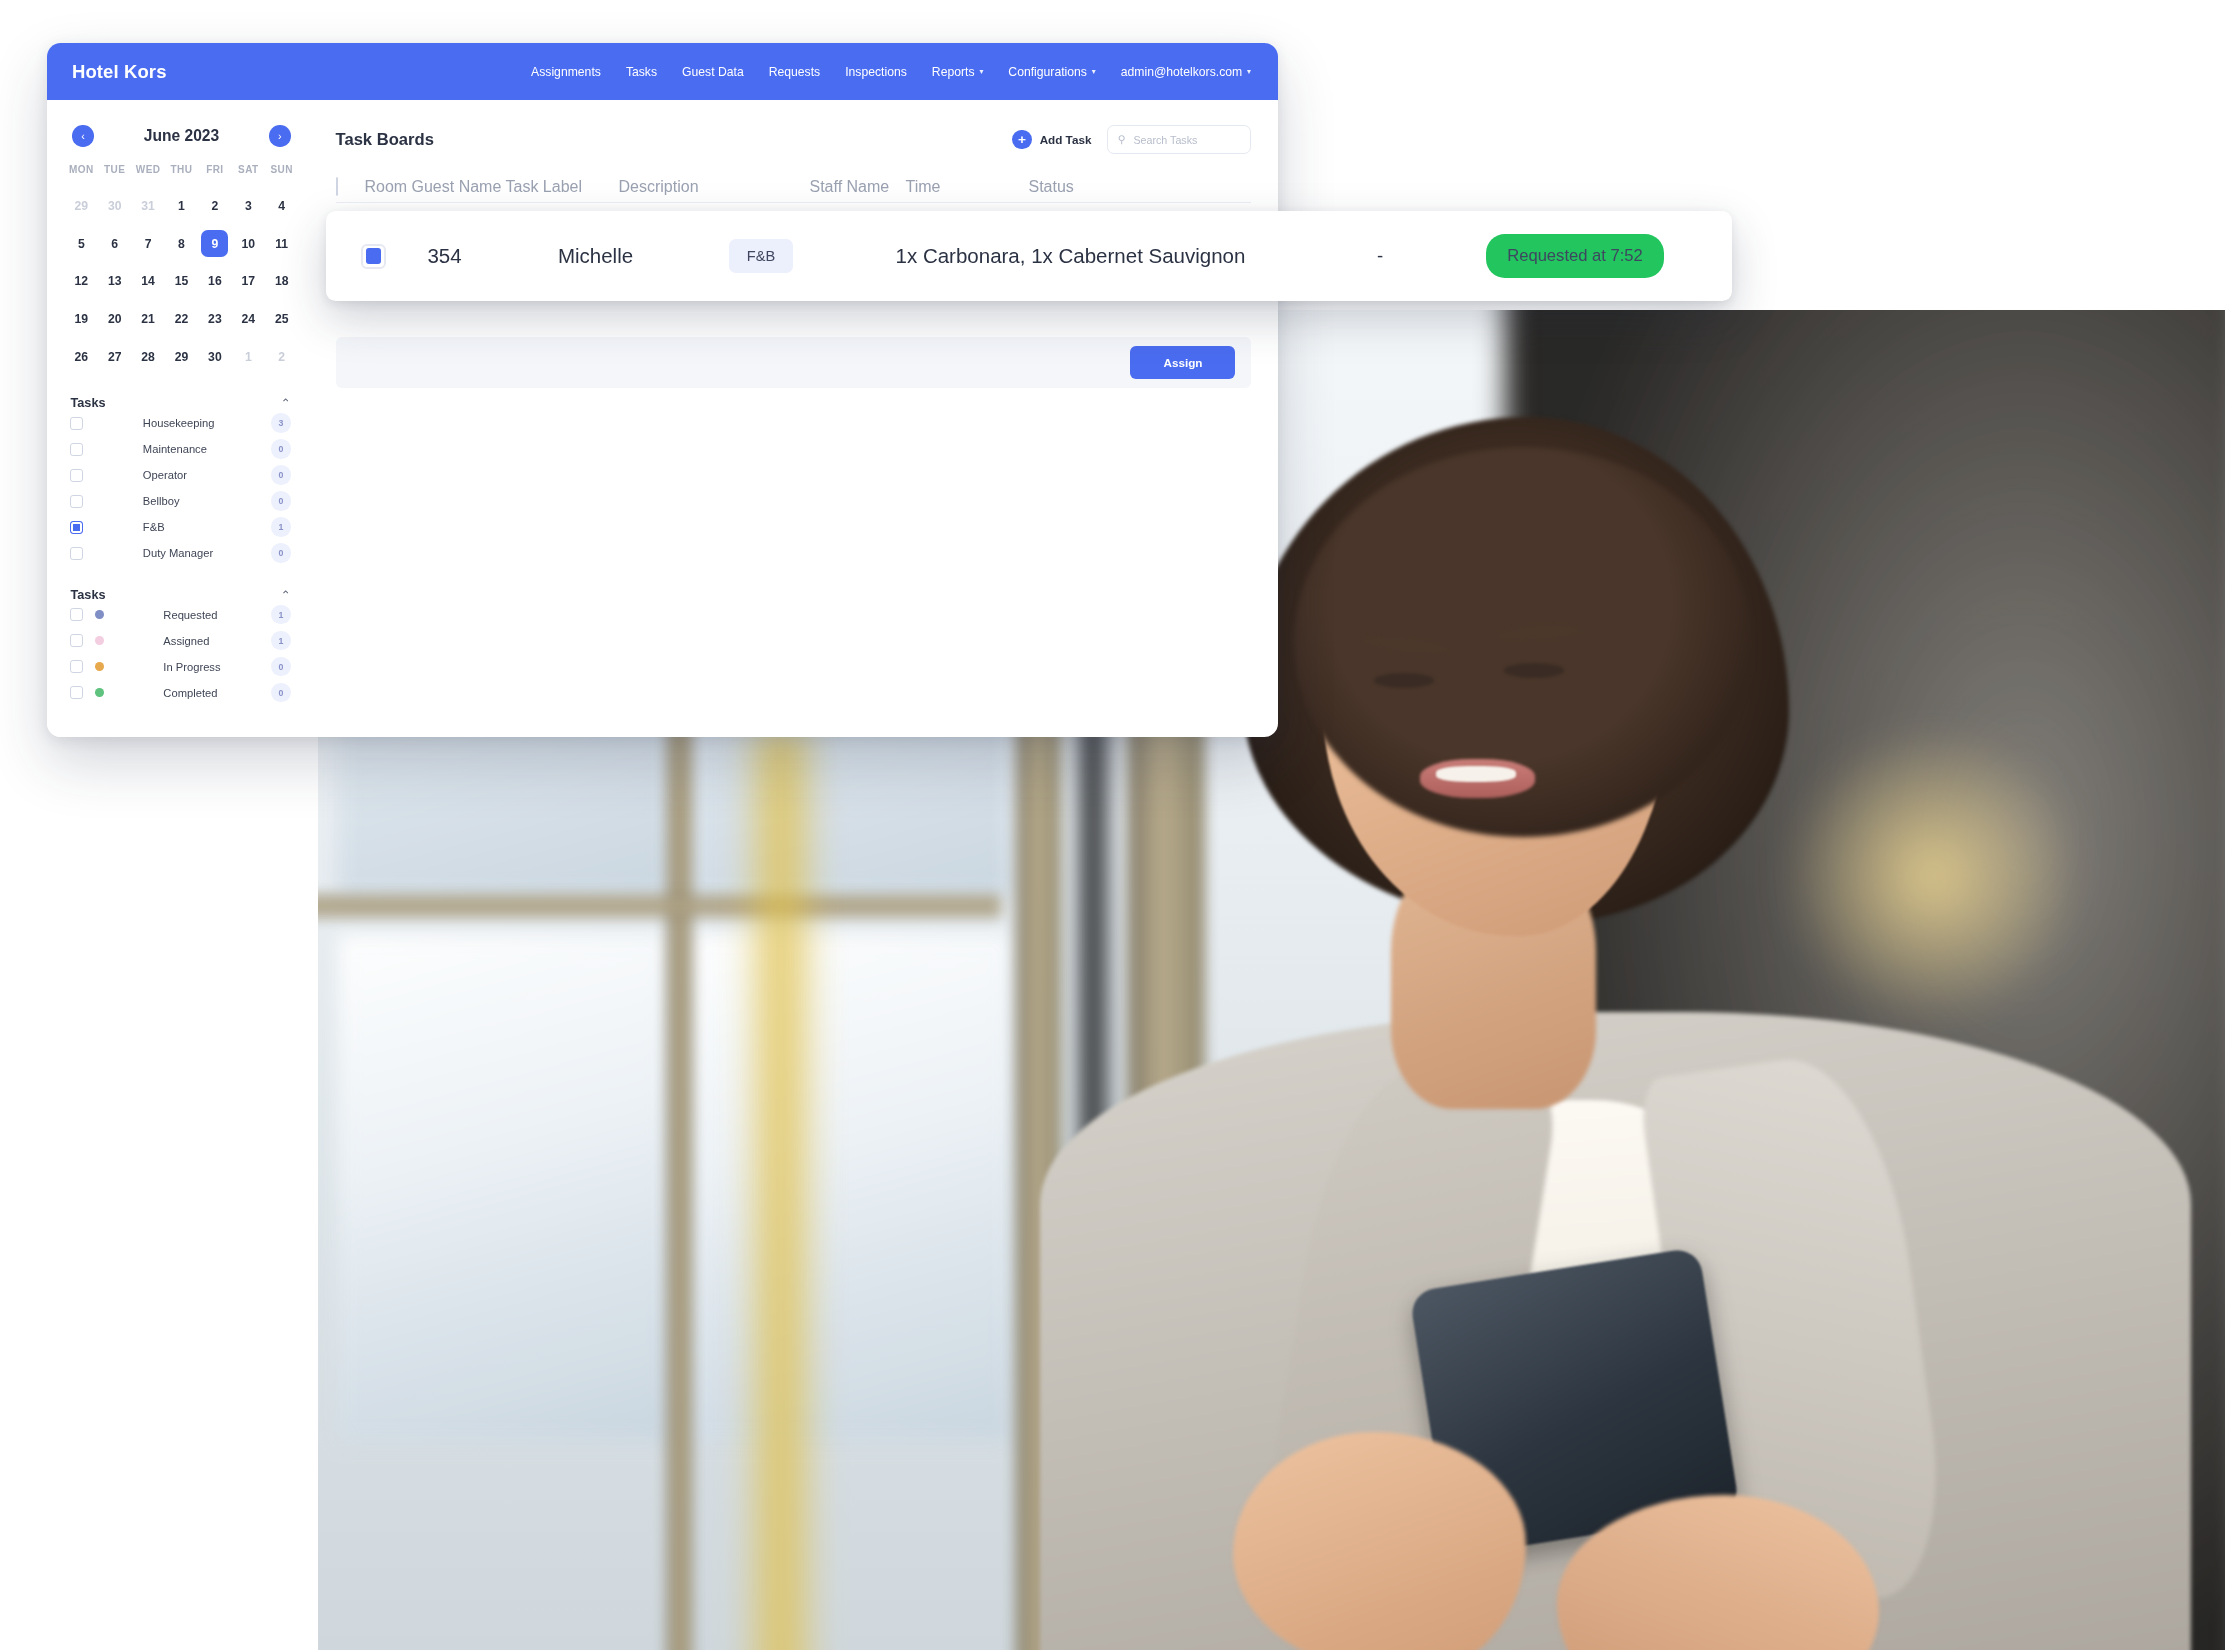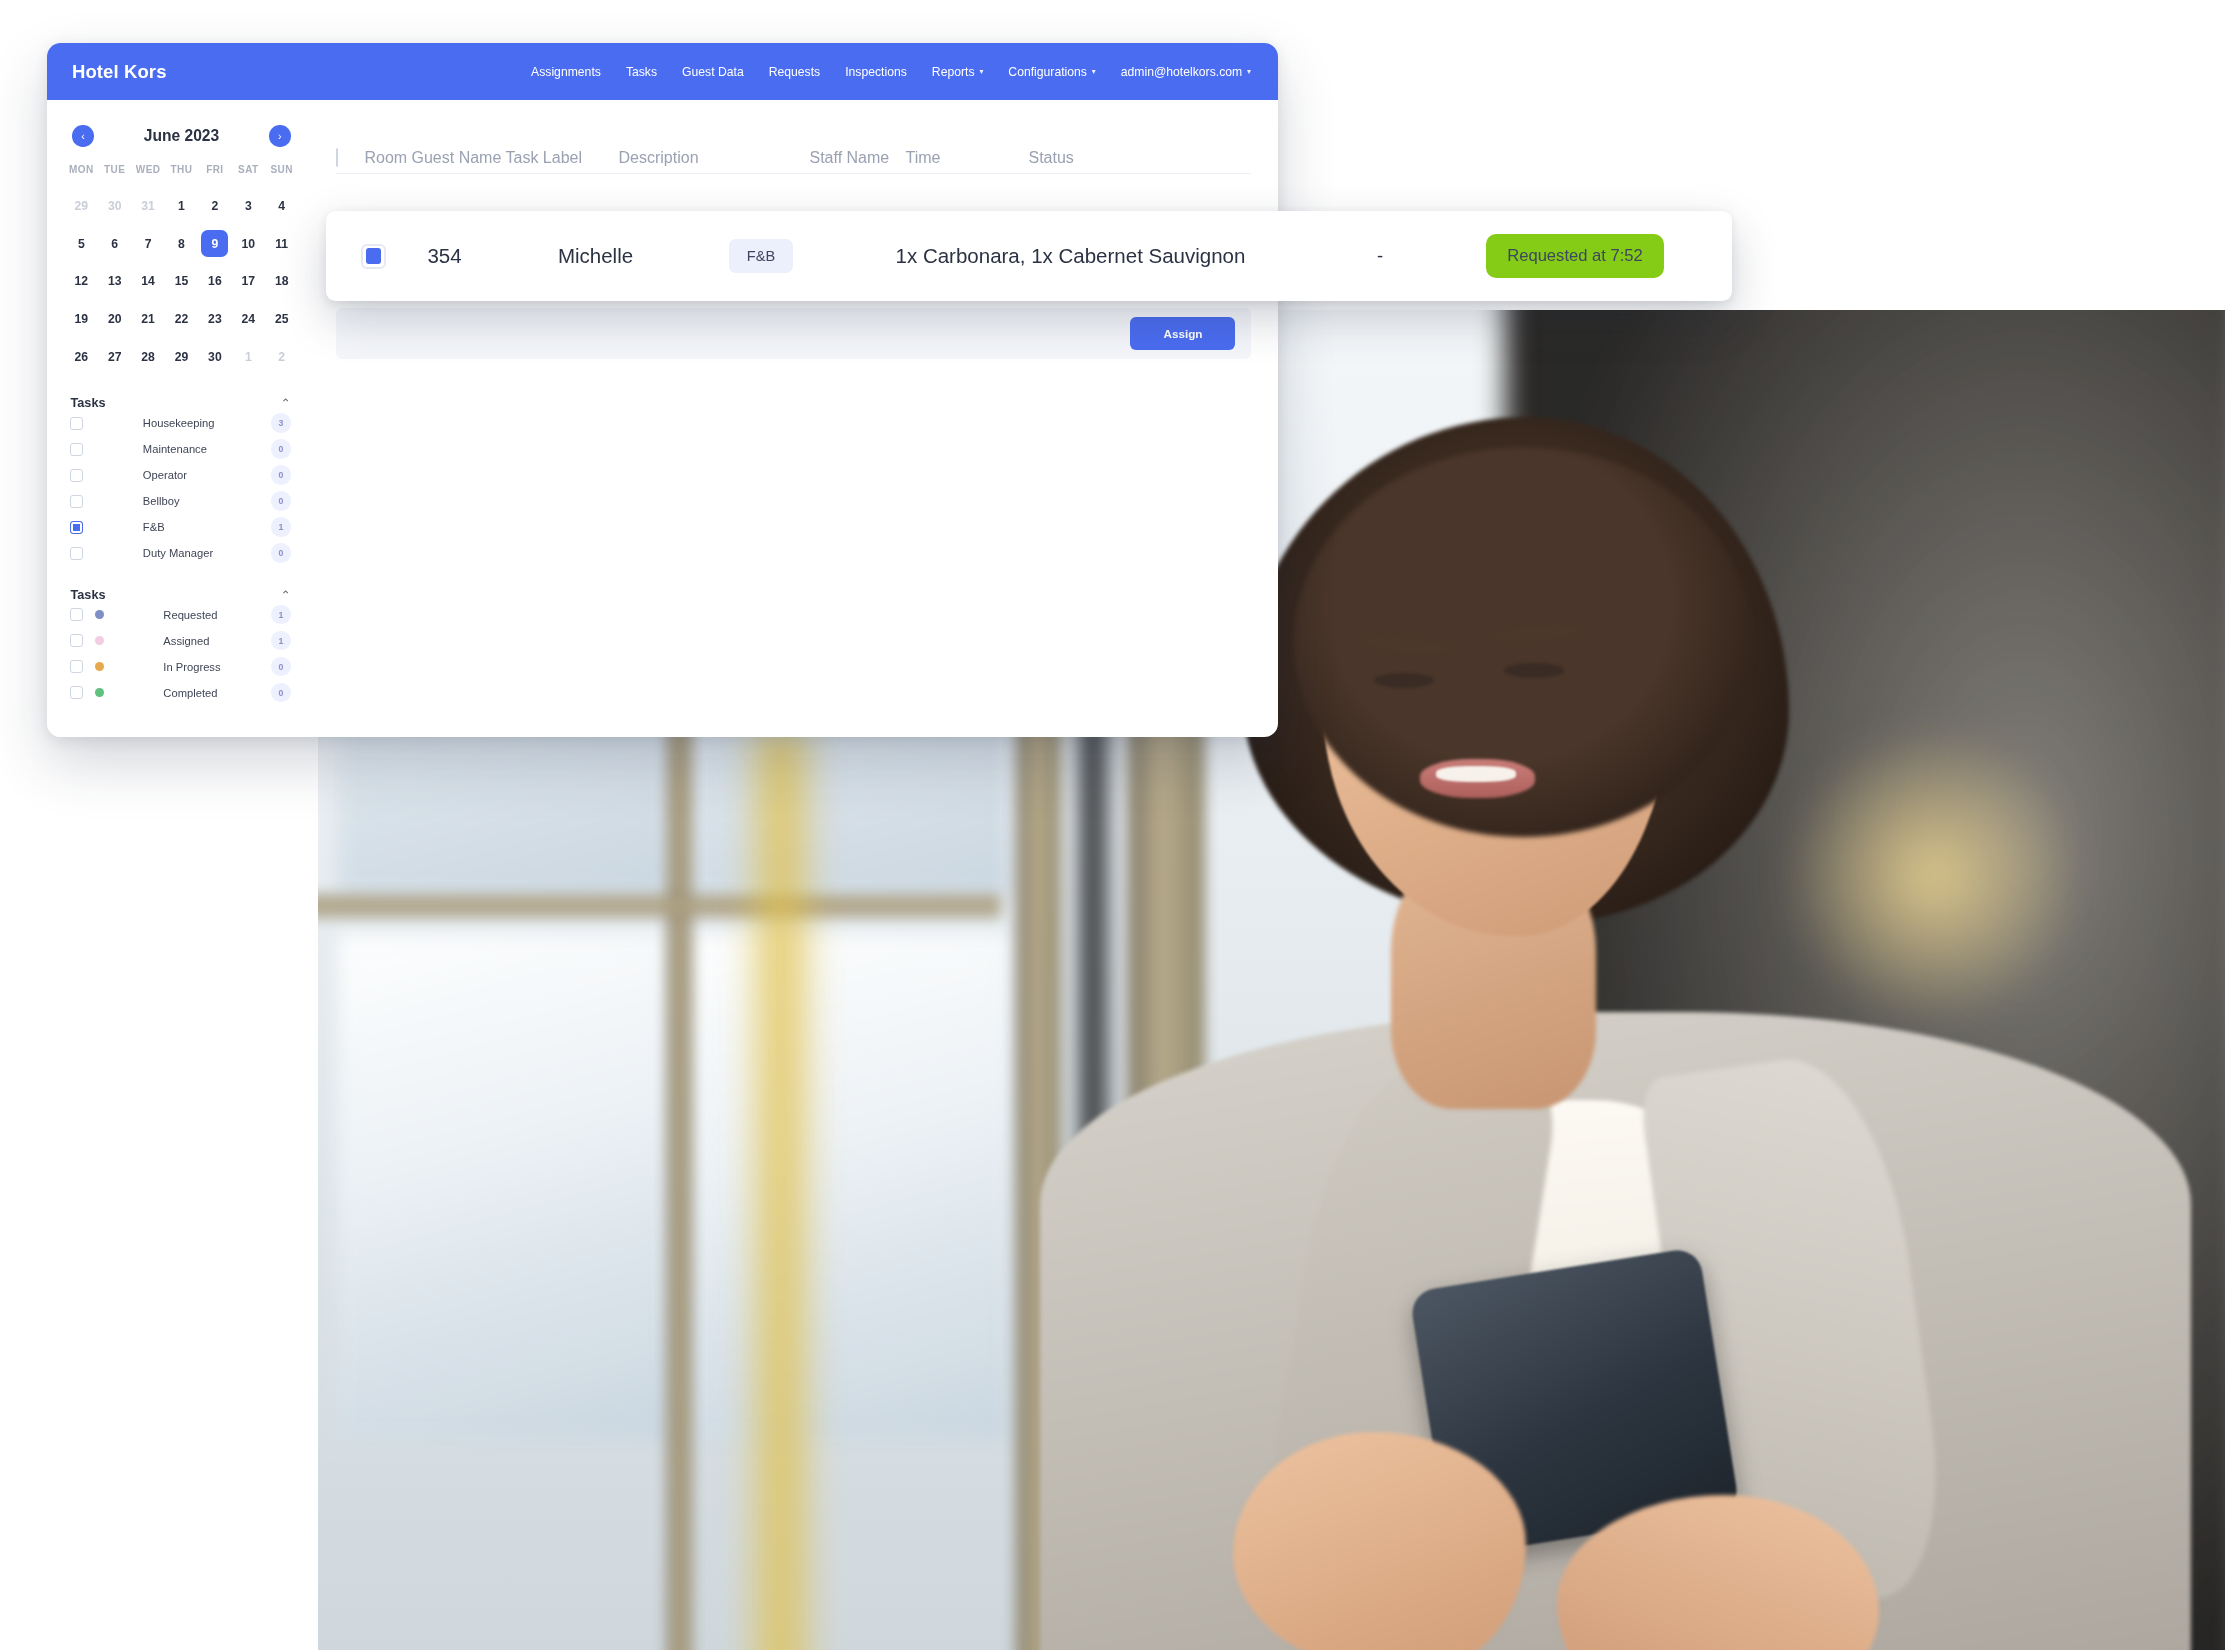--- a/index.html
+++ b/index.html
@@ -312,22 +312,22 @@
   .fc-guest { width: 185px; text-align:center; font-size: 20.5px; color:#2b3243; }
   .fc-labelwrap { width: 146px; display:flex; justify-content:center; }
   .fc-label {
     background:#eceffc; color:#3f4660; font-size: 14.6px;
     padding: 8.8px 17.6px; border-radius: 6.8px;
   }
   .fc-desc { flex:1; text-align:center; font-size: 20.5px; color:#2b3243; }
   .fc-staff{ width: 146px; text-align:center; font-size: 18.5px; color:#2b3243; }
   .fc-statwrap { width: 244px; display:flex; justify-content:center; }
   .fc-stat {
-    background:#84cc16; color:#3f4660; font-size: 16.6px;
-    padding: 11.7px 21.5px; border-radius: 10px; white-space:nowrap;
+    background:#22c55e; color:#3f4660; font-size: 16.6px;
+    padding: 11.7px 21.5px; border-radius: 19px; white-space:nowrap;
   }
 </style>
 </head>
 <body>
 
 <div id="stage">
 
   <div class="photo">
     <div class="ph-layer ph-window"></div>
     <div class="ph-glass" style="left:19.5px;  top:-19.5px;  width:332px; height:605px;"></div>
@@ -588,20 +588,33 @@
               <span class="cb"></span>
               <span class="dot" style="background: rgb(95, 194, 126);"></span>
               <span class="filter-label">Completed</span>
               <span class="count">0</span>
             </div>
           </div>
       </div>
 
       <div class="main">
 
+        <div class="main-head">
+          <div class="page-title">Task Boards</div>
+          <div class="main-actions">
+            <div class="add-task">
+              <span class="plus">+</span>
+              <span class="add-label">Add Task</span>
+            </div>
+            <div class="search">
+              <span class="search-ic">⚲</span>
+              <span class="search-ph">Search Tasks</span>
+            </div>
+          </div>
+        </div>
 
         <div class="table">
           <div class="thead">
             <div class="c-cb">
               <span class="cb"></span>
             </div>
             <div class="th c-room">Room</div>
             <div class="th c-guest">Guest Name</div>
             <div class="th c-label">Task Label</div>
             <div class="th c-desc">Description</div>

